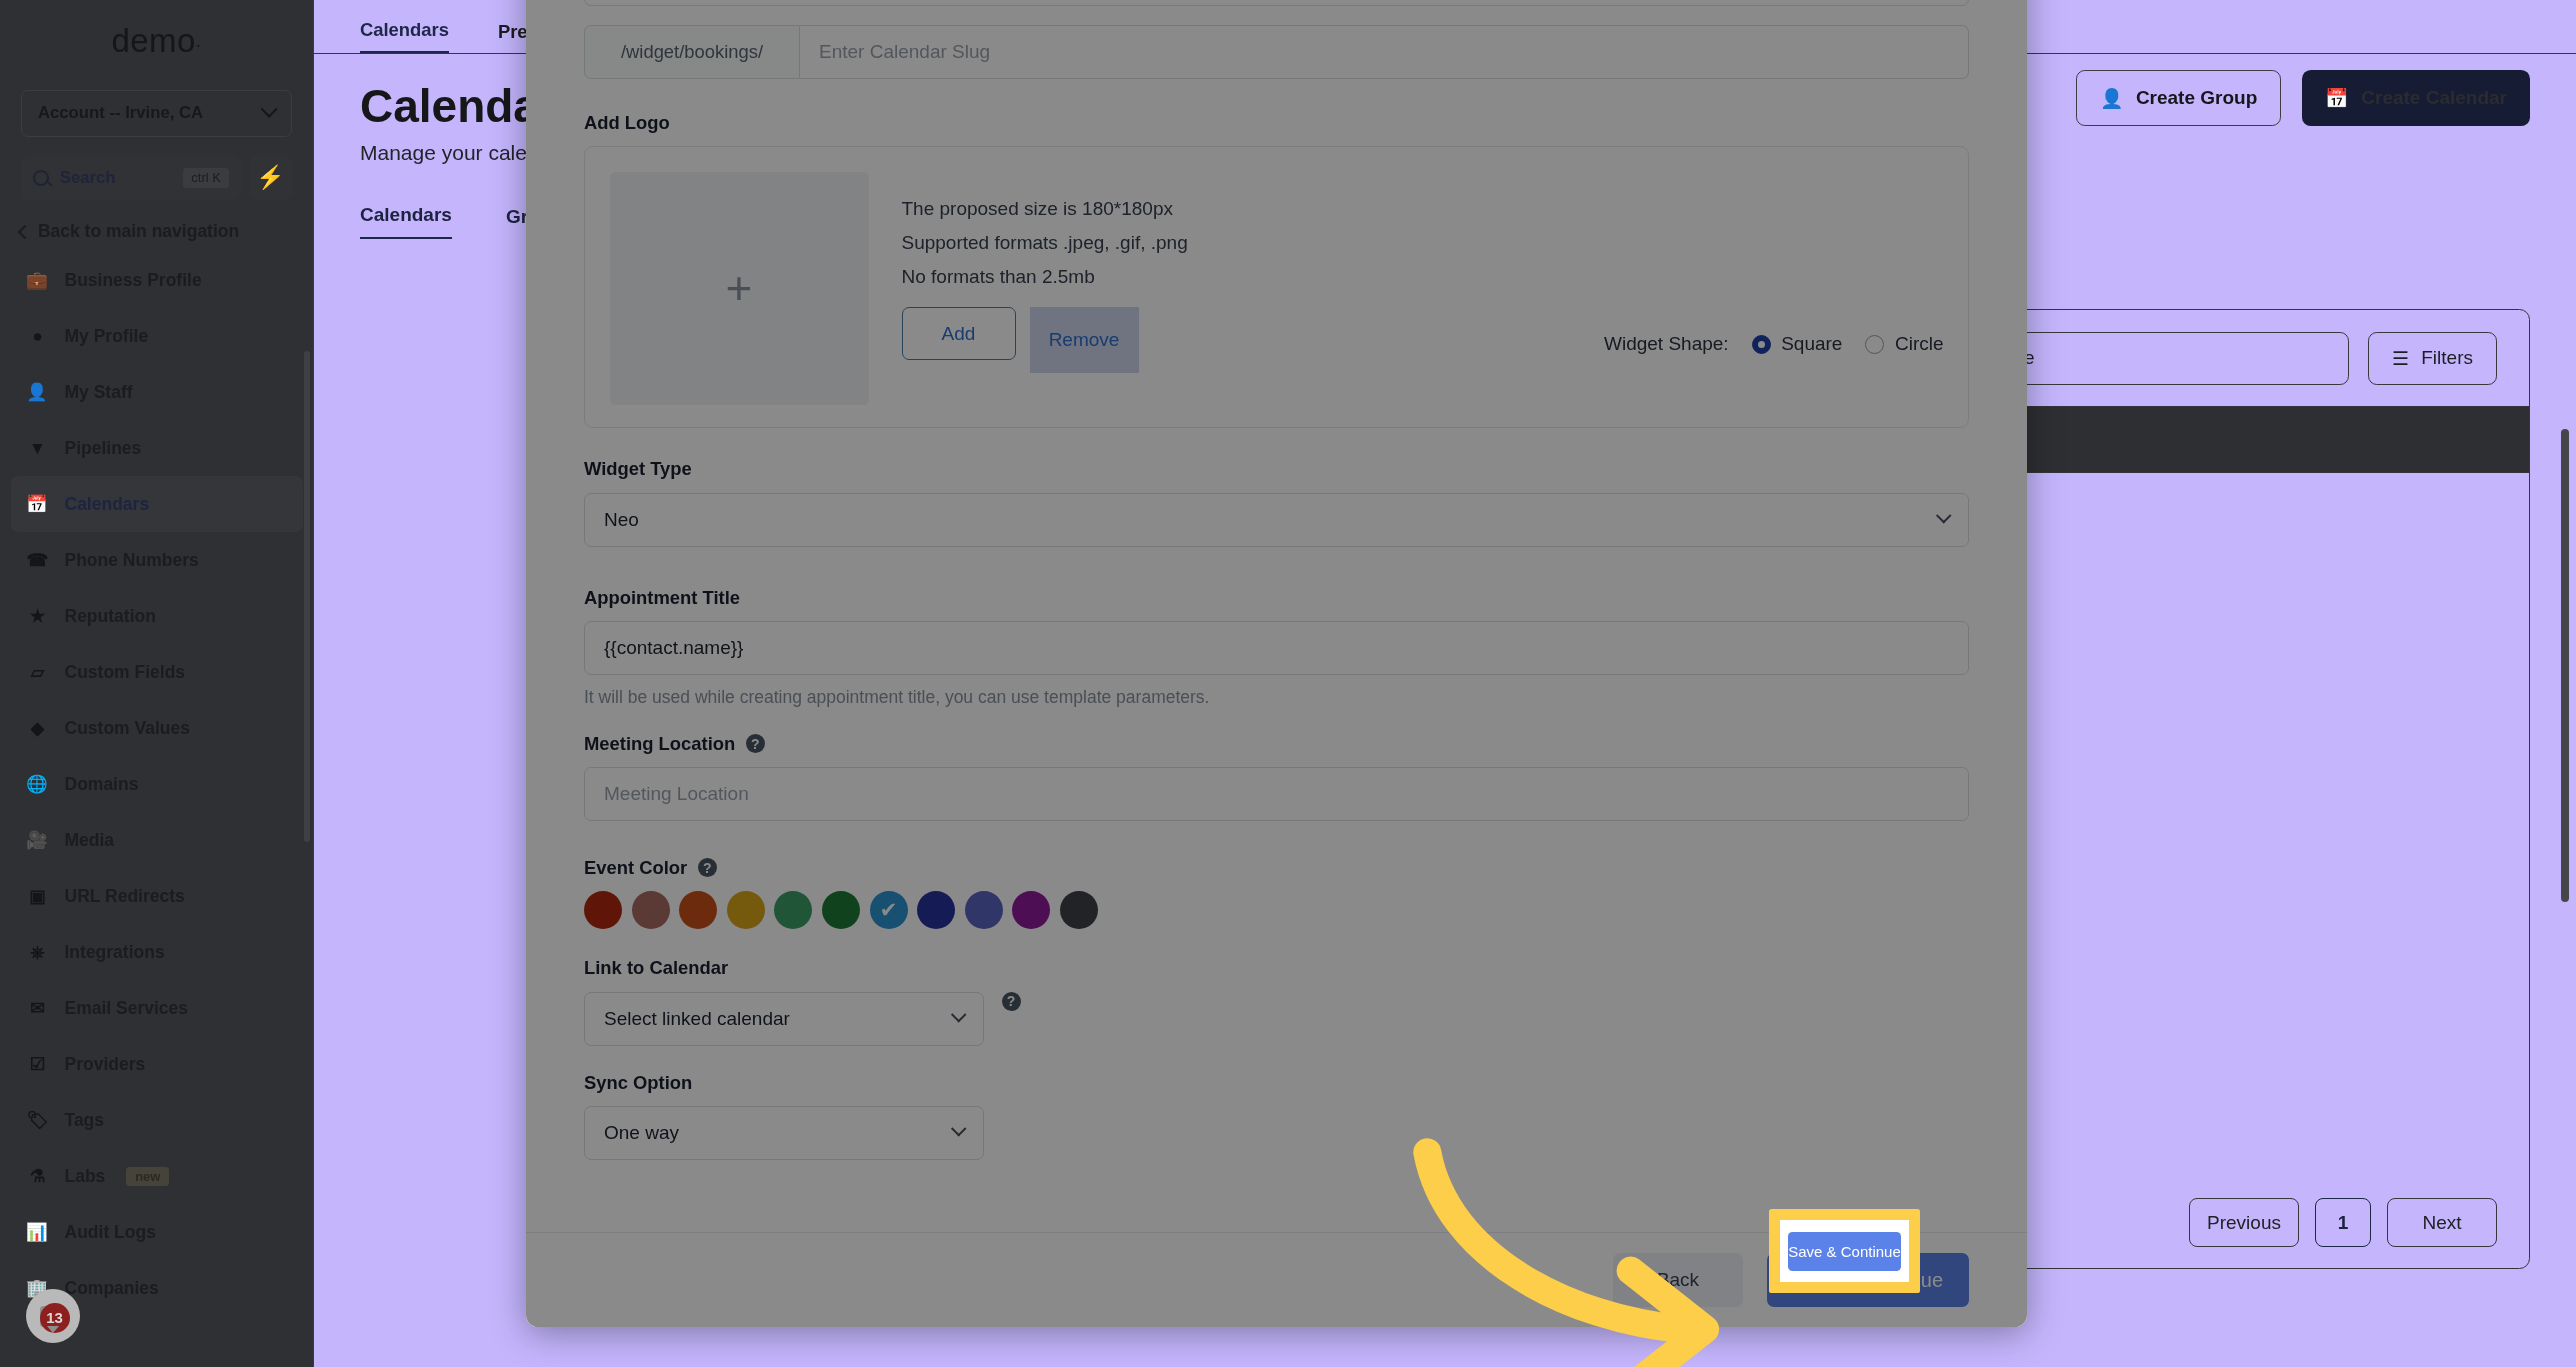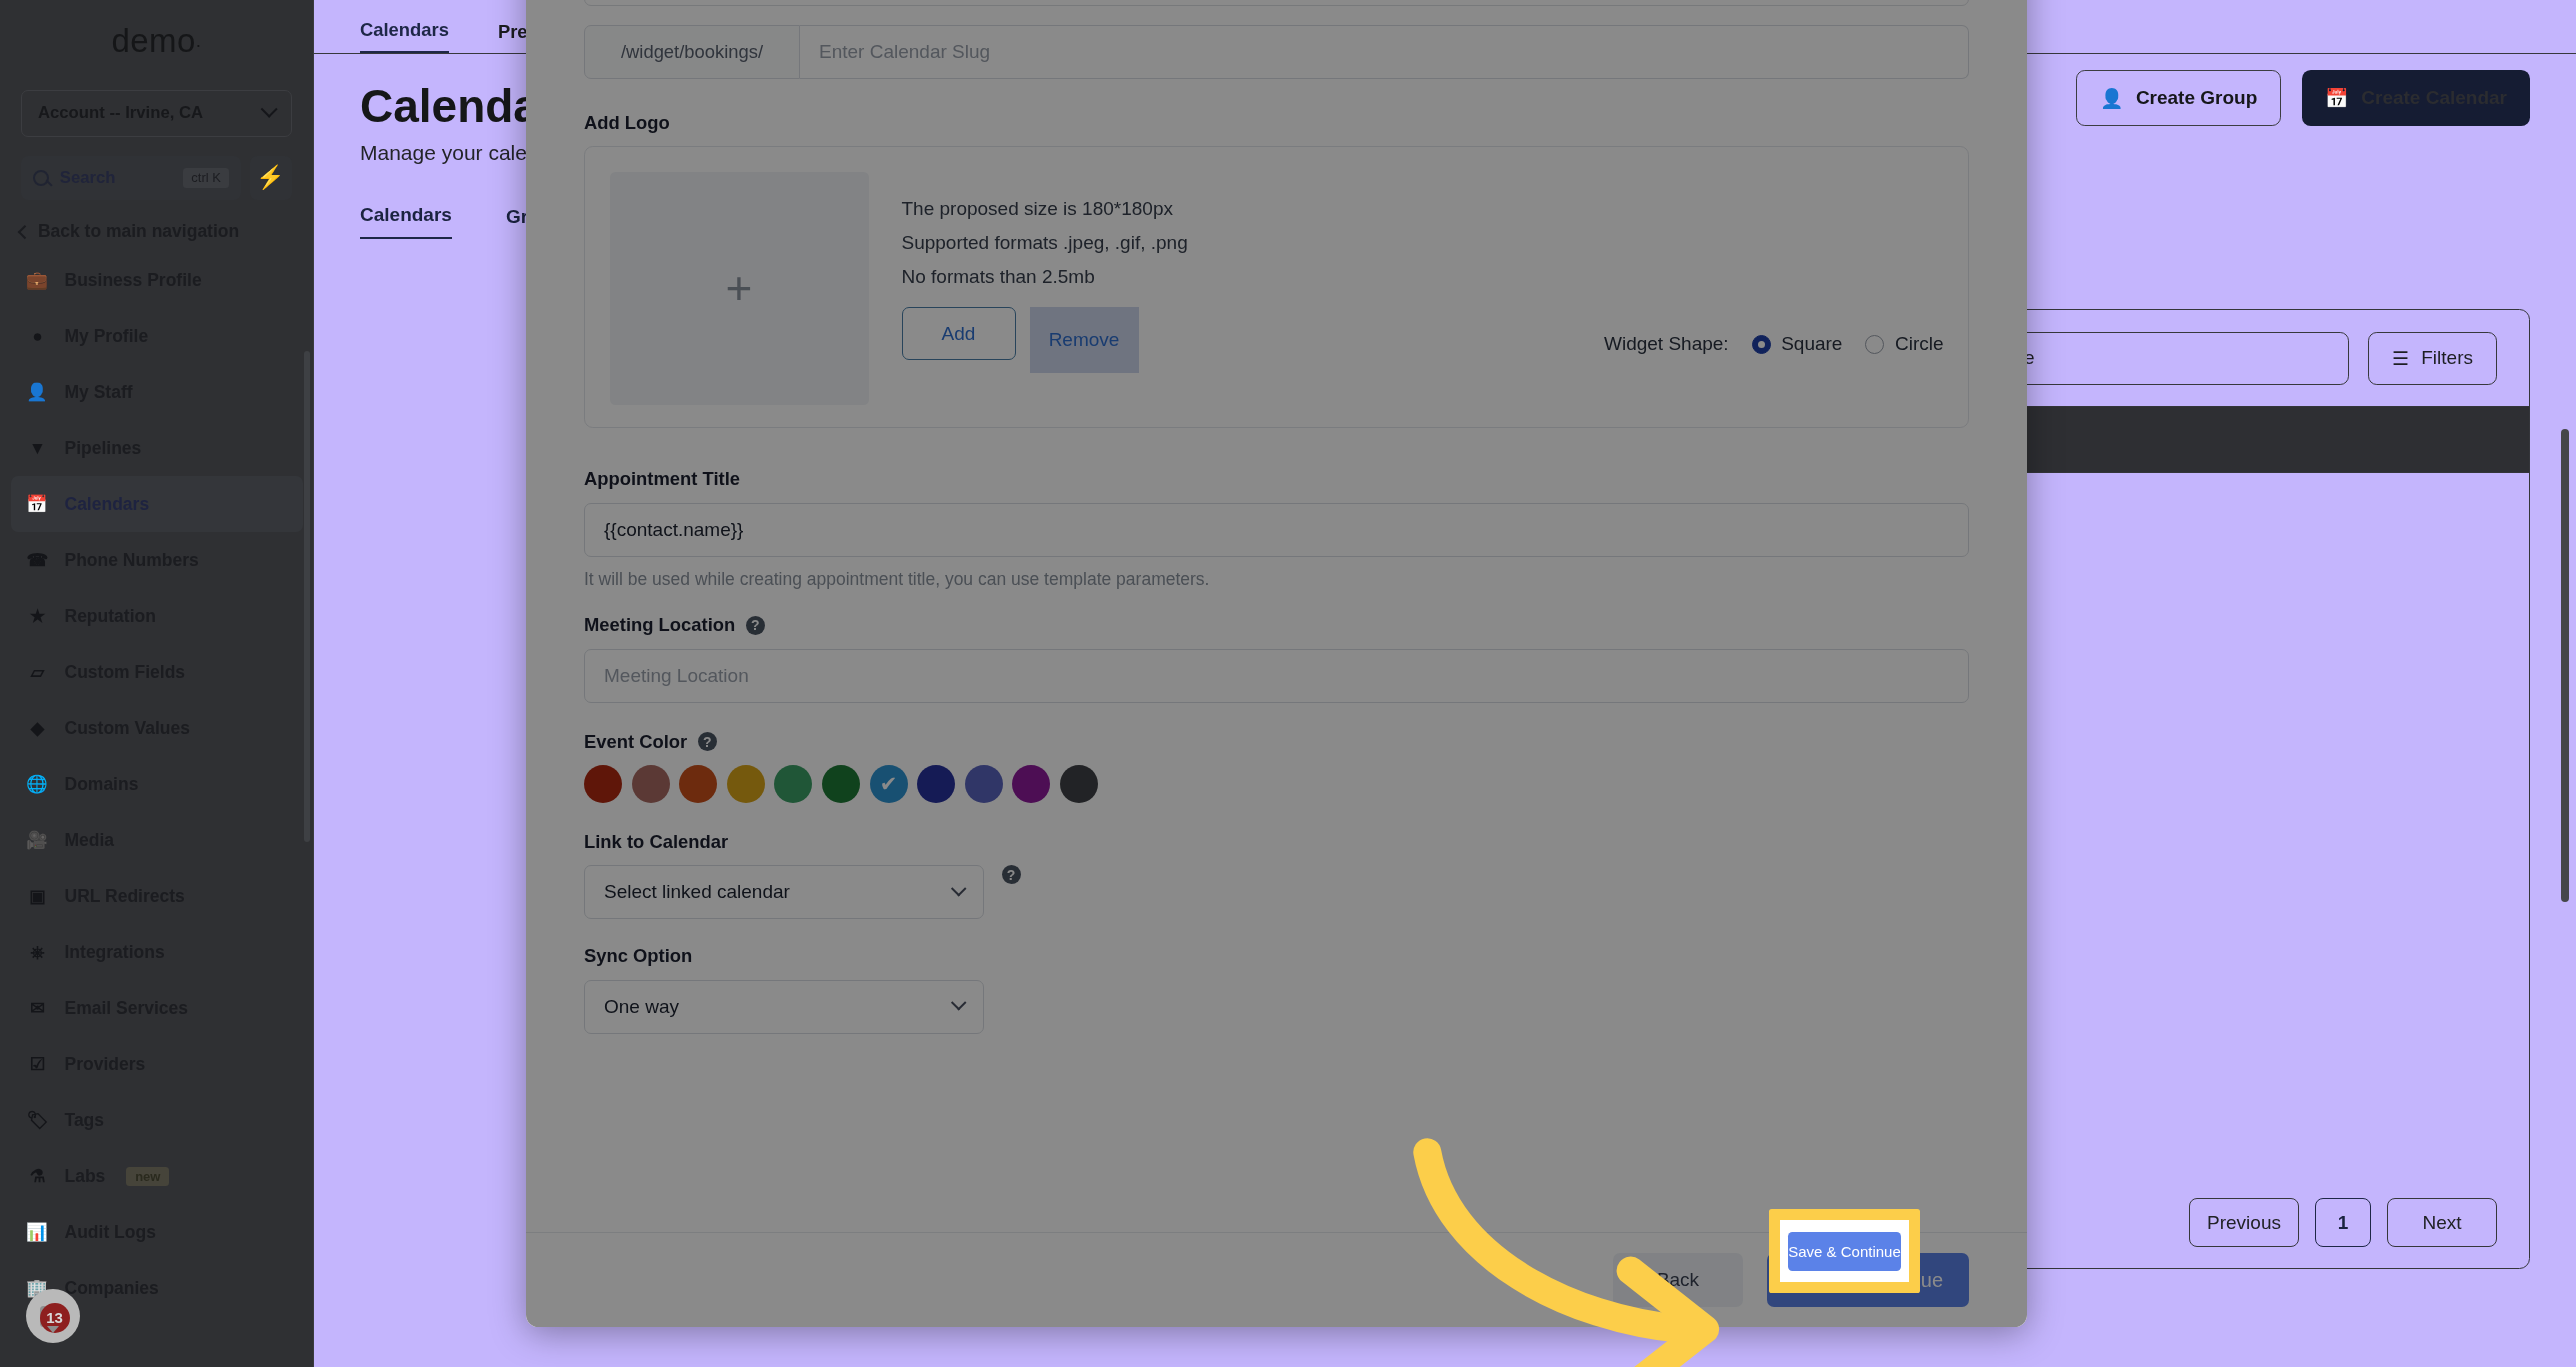--- a/index.html
+++ b/index.html
@@ -542,36 +542,43 @@
               <span>Square</span>
             </div>
             <div class="radio-opt">
               <span class="radio"></span>
               <span>Circle</span>
             </div>
           </div>
         </div>
       </div>
 
+      <div class="field" style="margin-top:30px">
+        <div class="lbl">Widget Type</div>
+        <div class="select">
+          <span>Neo</span>
+          <span class="sel-chev"></span>
+        </div>
+      </div>
 
       <div class="field" style="margin-top:40px">
         <div class="lbl">Appointment Title</div>
         <div class="input">{{contact.name}}</div>
         <div class="hint">It will be used while creating appointment title, you can use template parameters.</div>
       </div>
 
       <div class="field" style="margin-top:24.5px">
         <div class="lbl">
           <span>Meeting Location</span>
           <span class="help-ico">?</span>
         </div>
         <div class="input placeholder">Meeting Location</div>
       </div>
 
-      <div class="field" style="margin-top:28px">
+      <div class="field" style="margin-top:36px">
         <div class="lbl">
           <span>Event Color</span>
           <span class="help-ico">?</span>
         </div>
         <div class="swatches" id="swatches">
             <div class="swatch" style="background: rgb(176, 42, 18);"></div>
             <div class="swatch" style="background: rgb(169, 106, 99);"></div>
             <div class="swatch" style="background: rgb(201, 80, 27);"></div>
             <div class="swatch" style="background: rgb(217, 165, 24);"></div>
             <div class="swatch" style="background: rgb(59, 159, 102);"></div>

